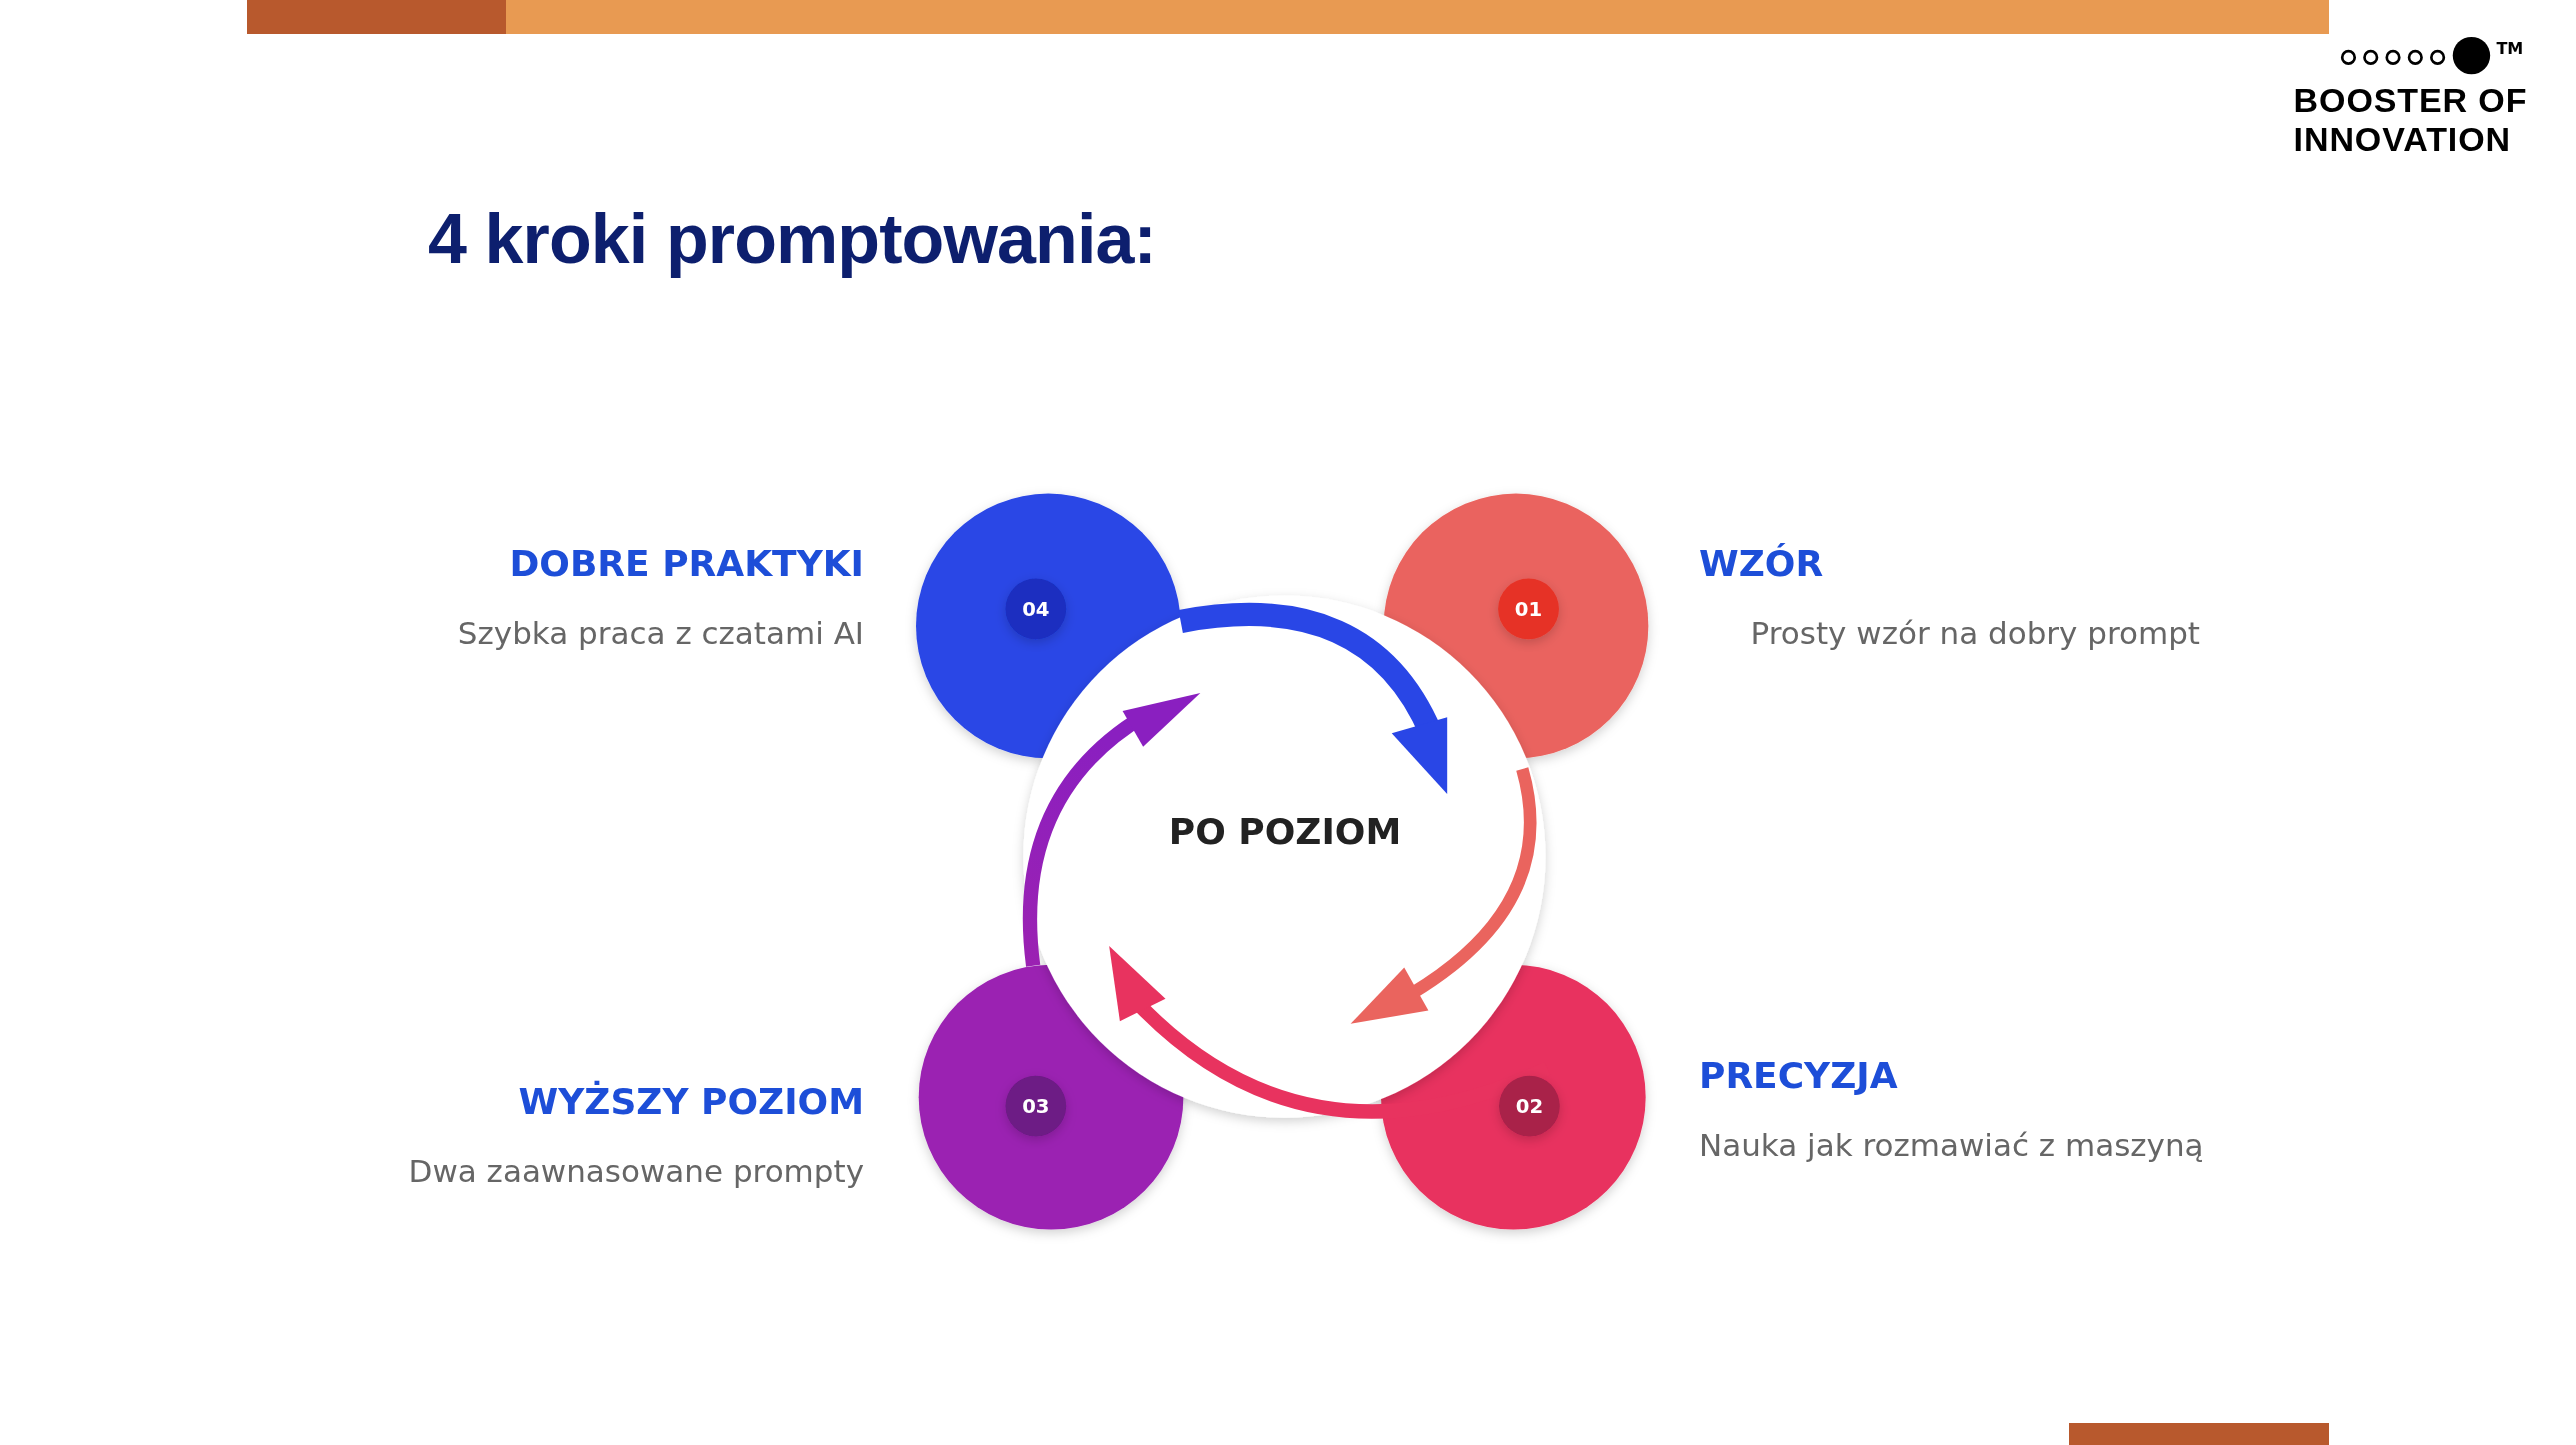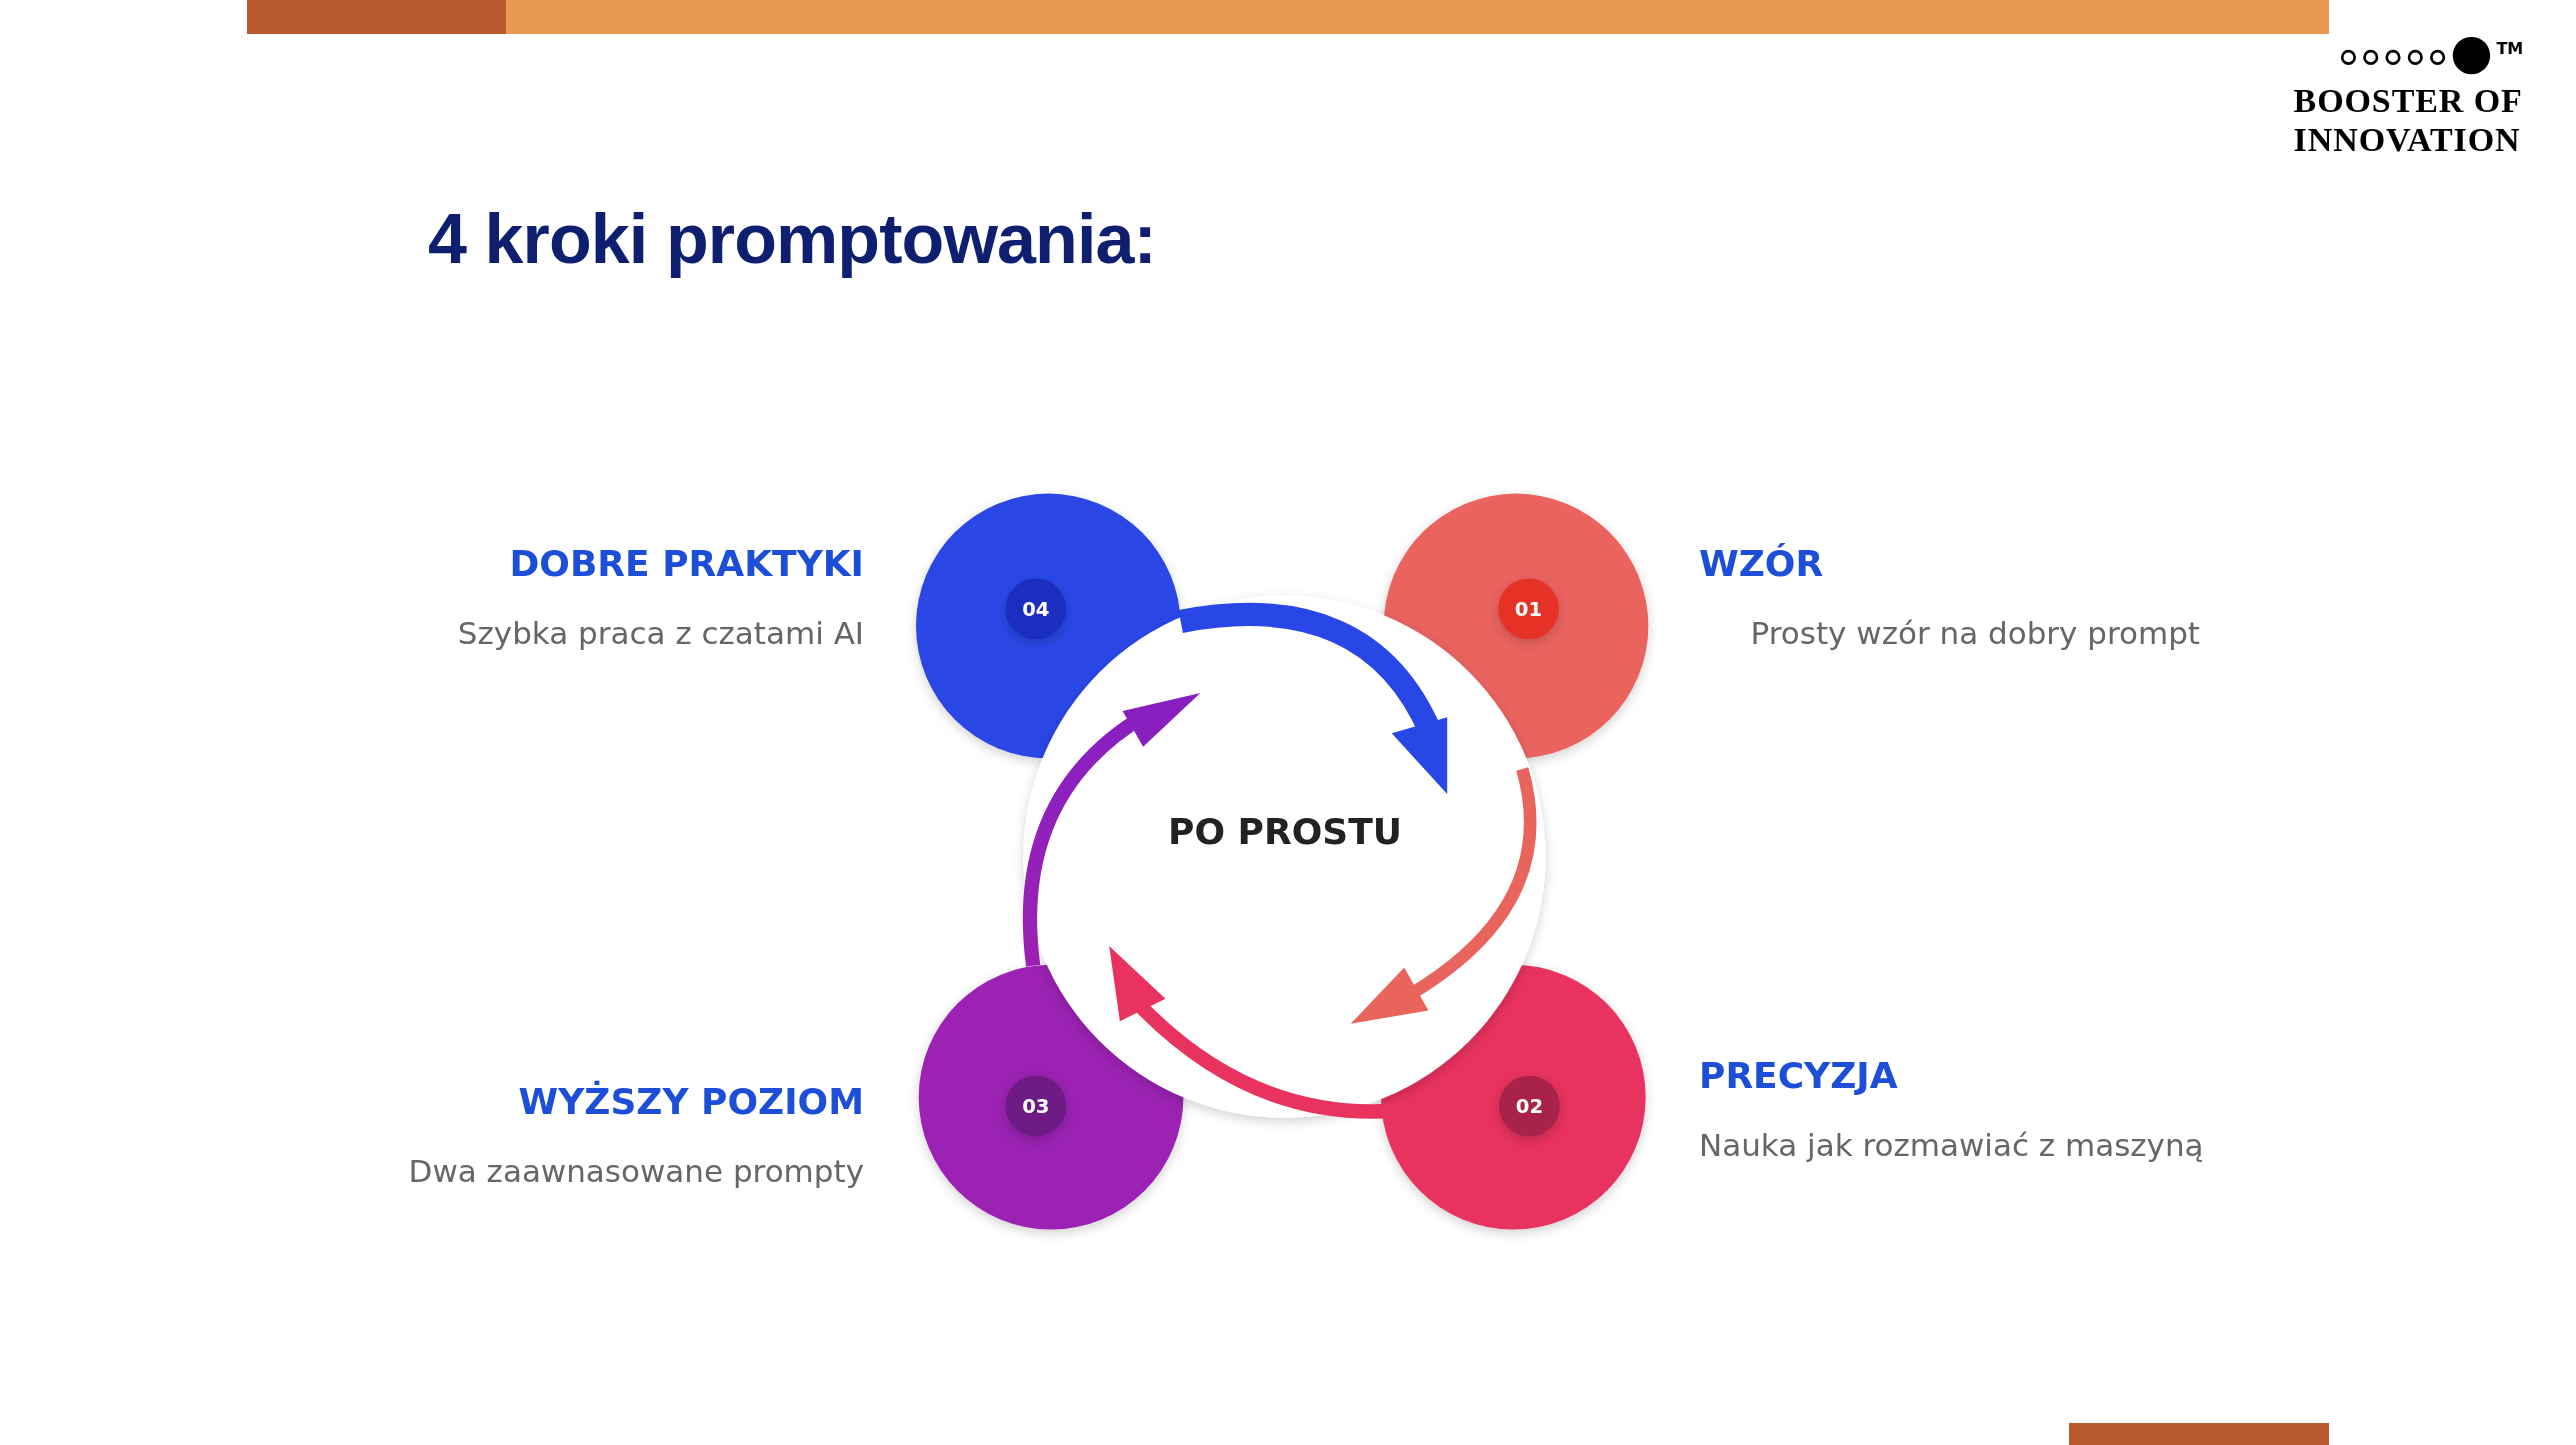--- a/index.html
+++ b/index.html
@@ -8,21 +8,21 @@
     background:#ffffff;
     font-family:"DejaVu Sans", "Liberation Sans", sans-serif;
   }
   .bar-top { position:absolute; left:247px; top:0; width:2082px; height:34px; display:flex; }
   .bar-top .seg-dark { width:259px; height:100%; }
   .bar-top .seg-light { flex:1; height:100%; }
   .bar-bottom { position:absolute; left:2069px; top:1423px; width:260px; height:22.4px; }
 
   .logo { position:absolute; left:2290px; top:36px; width:259px; }
   .logo .dots { position:absolute; left:49px; top:0; height:41px; width:215px; }
-  .logo .text { position:absolute; left:3.6px; top:45px; font-family:Liberation Serif, serif; font-weight:bold;
+  .logo .text { position:absolute; left:3.6px; top:45px; font-family:Liberation Sans, sans-serif; font-weight:bold;
                 font-size:34px; line-height:39px; letter-spacing:0.9px; color:#000; white-space:nowrap; }
 
   .title { position:absolute; left:428px; top:195px; margin:0; font-family:Liberation Sans, sans-serif;
            font-weight:bold; font-size:70px; letter-spacing:-0.9px; line-height:89px; }
 
   .diagram { position:absolute; left:0; top:0; width:2576px; height:1445px; }
 
   .label { position:absolute; width:501px; }
   .label.left { text-align:right; }
   .label.right { text-align:left; }
@@ -113,21 +113,21 @@
     <circle cx="1158" cy="1237" r="34" fill="#6d1a85" filter="url(#sh)"></circle>
     <text class="badge-text" x="1158" y="1245" text-anchor="middle">03</text>
   </g>
   <g>
     <circle cx="1710" cy="1237" r="34" fill="#a9204a" filter="url(#sh)"></circle>
     <text class="badge-text" x="1710" y="1245" text-anchor="middle">02</text>
   </g>
 </svg>
 
 <div class="center-text">
-  <div>PO PROSTU</div>
+  <div>PO POZIOM</div>
 </div>
 
 <div class="label left" style="left:363px; top:541px;">
   <div class="heading">DOBRE PRAKTYKI</div>
   <div class="desc">Szybka praca z czatami AI</div>
 </div>
 
 <div class="label right" style="left:1699px; top:541px;">
   <div class="heading">WZÓR</div>
   <div class="desc">Prosty wzór na dobry prompt</div>

